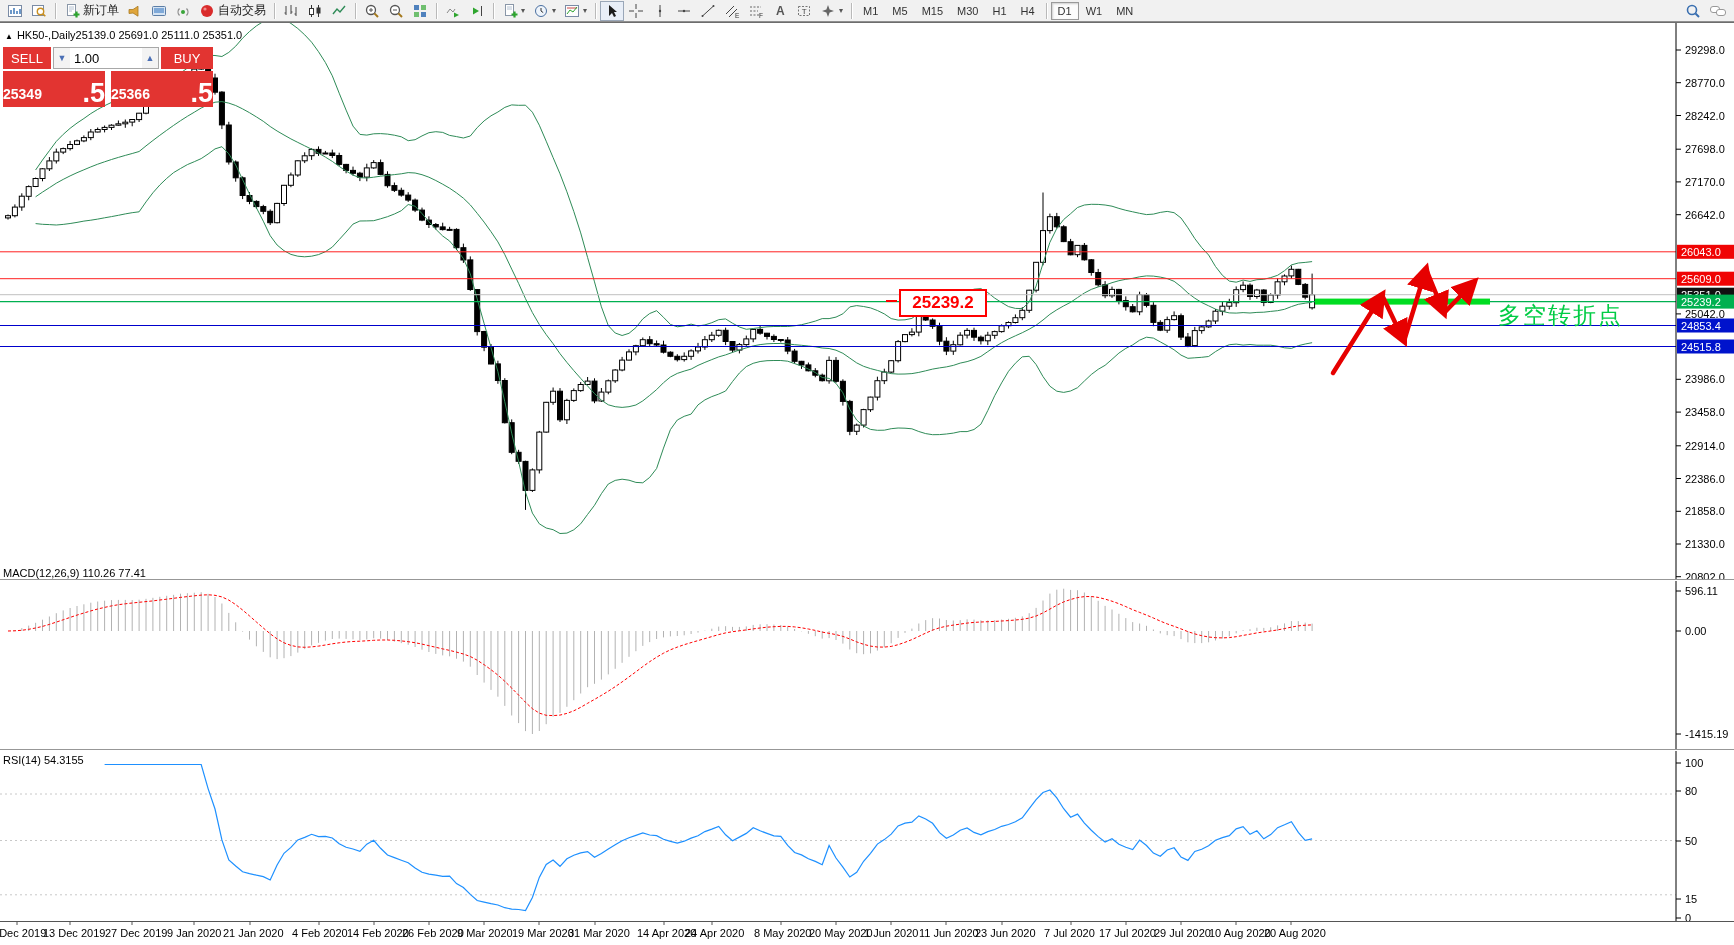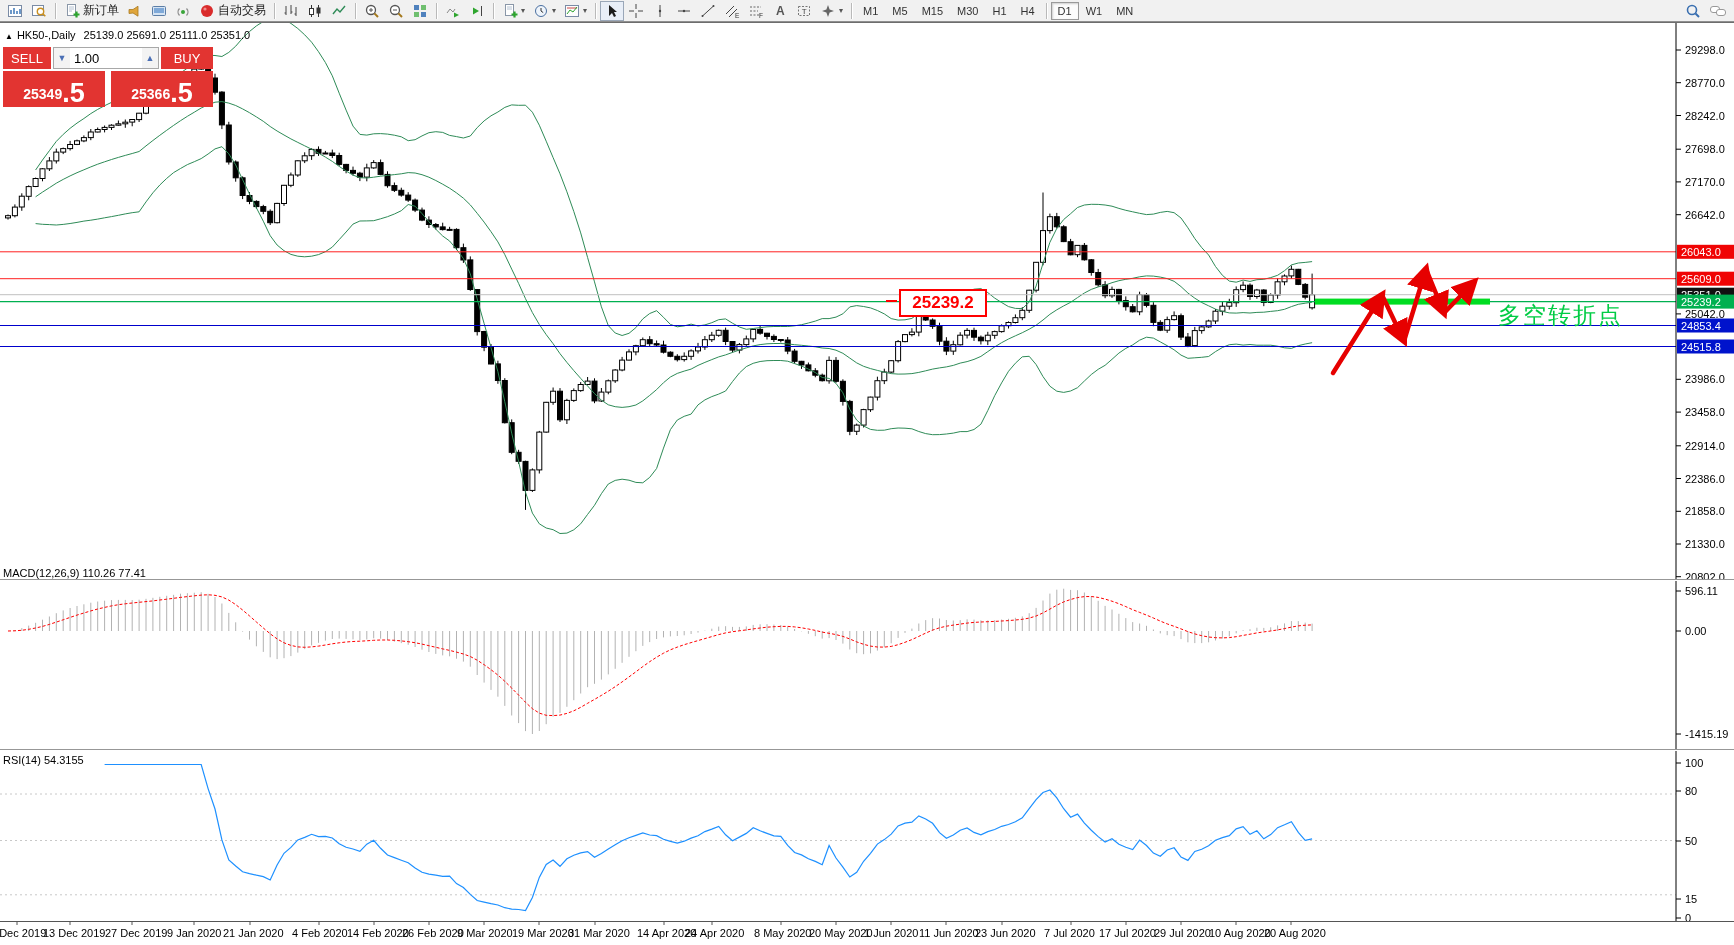--- a/index.html
+++ b/index.html
@@ -20,40 +20,40 @@
   .tf-btn.active{border:1px solid #9a9a9a;background:#fcfcfc;box-shadow:inset 1px 1px 2px #cfcfcf;}
   .tb-right{margin-left:auto;display:flex;align-items:center;}
 
   
   .chart-area{position:absolute;top:22px;left:0;width:1734px;height:923px;background:#fff;border-top:1px solid #6d6d6d;box-sizing:border-box;}
   #chart-canvas{position:absolute;top:0;left:0;}
   #chart-canvas text{font-family:"Liberation Sans",sans-serif;}
 
   .chart-title{position:absolute;left:5px;top:6px;font-size:11px;color:#000;z-index:6;white-space:nowrap;}
   .chart-title .tri{font-size:8px;margin-right:4px;}
-  .chart-title .ohlc{margin-left:8px;}
+  .chart-title .ohlc{}
 
   .ind-label{position:absolute;left:3px;font-size:11px;color:#000;z-index:6;background:rgba(255,255,255,.0);}
   .macd-label{top:544px;}
   .rsi-label{top:731px;}
 
   
   .oneclick{position:absolute;left:3px;top:24px;width:210px;z-index:8;}
   .oc-row1{display:flex;height:22px;gap:2px;}
   .oc-sell,.oc-buy{background:#e23431;color:#fff;border:none;font-size:13px;
     font-family:Liberation Sans, sans-serif;cursor:pointer;}
   .oc-sell{width:48px;}
   .oc-buy{width:52px;}
   .oc-vol{flex:1;display:flex;background:#fff;border:1px solid #a8a8a8;box-sizing:border-box;}
   .oc-step{width:16px;border:none;background:#f3f3f3;color:#4a6fb5;font-size:9px;padding:0;cursor:pointer;}
   .oc-input{flex:1;border:none;outline:none;font-size:13px;text-align:left;padding:0 4px;width:50px;
     font-family:"Liberation Sans",sans-serif;color:#000;}
   .oc-row2{display:flex;gap:6px;margin-top:2px;}
   .oc-price{flex:1;background:#e23431;color:#fff;height:34px;display:flex;align-items:flex-end;
-    justify-content:center;padding-bottom:2px;}
+    justify-content:space-between;padding-bottom:2px;}
   .oc-price .main{font-size:14px;font-weight:bold;line-height:1;margin-bottom:4px;}
   .oc-price .big{font-size:27px;font-weight:bold;line-height:.8;}
 
   
   .price-note-box{position:absolute;left:899px;top:266px;width:84px;height:24px;border:2px solid #ff0000;
     color:#ff0000;background:#fff;font-weight:bold;font-size:17px;display:flex;align-items:center;
     justify-content:center;z-index:7;}
   .note-dash{position:absolute;left:886px;top:277px;width:11px;height:2px;background:#ff0000;z-index:7;}
   .green-note{position:absolute;left:1498px;top:277px;font-size:23px;font-weight:normal;color:#00cc44;
     z-index:7;letter-spacing:2px;white-space:nowrap;}

